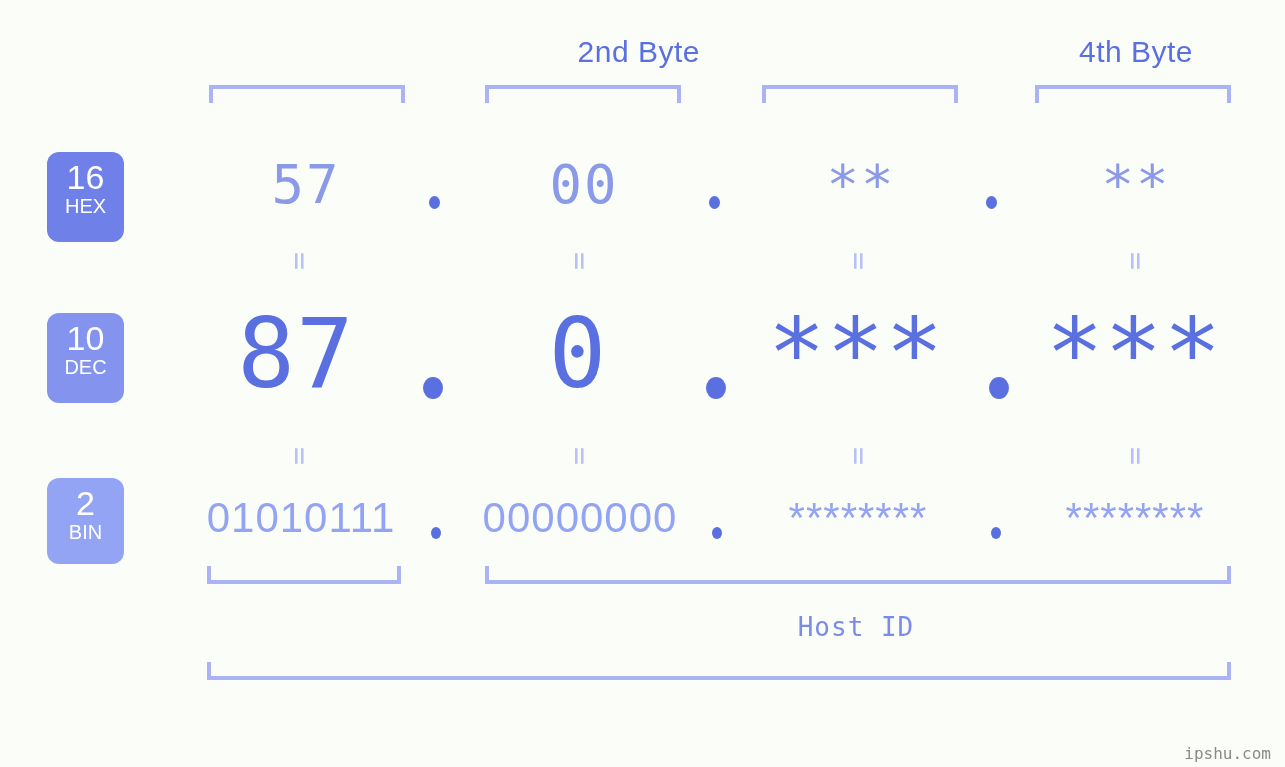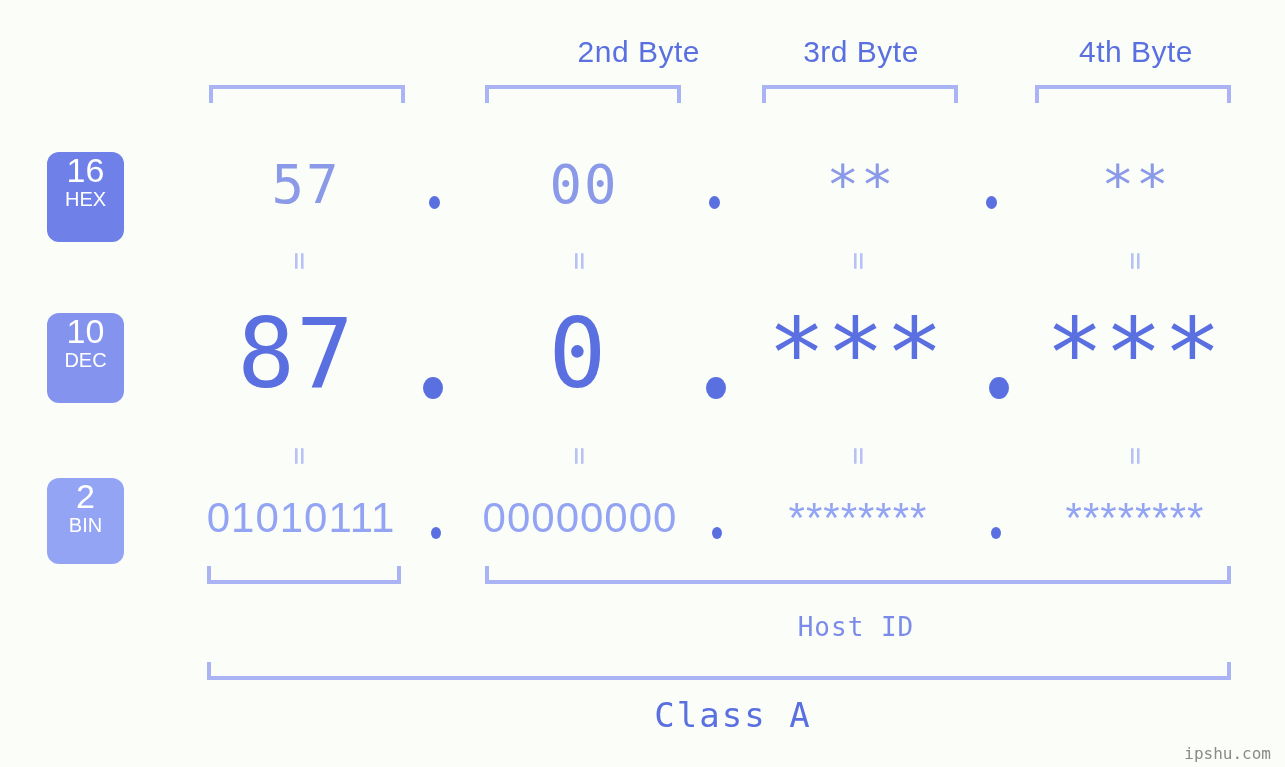--- a/index.html
+++ b/index.html
@@ -54,20 +54,21 @@
 
   
   .badge {
     position: absolute;
     left: 47px;
     width: 77px;
     border-radius: 12px;
     color: #ffffff;
     text-align: center;
     box-sizing: border-box;
+    padding-top: 7px;
   }
   .badge .num {
     display: block;
     font-size: 34px;
     line-height: 36px;
     font-weight: 400;
     font-family: "Liberation Sans", sans-serif;
   }
   .badge .lbl {
     display: block;
@@ -164,21 +165,20 @@
     font-family: "DejaVu Sans Mono", monospace;
     margin-top: 32px;
   }
 </style>
 </head>
 <body>
 
 <div class="stage">
 
   <div class="byte-head" style="left:468px; width:232px;text-align:right;">2nd Byte</div>
-  <div class="byte-head" style="left:745px; width:232px;">3rd Byte</div>
   <div class="byte-head" style="left:1020px; width:232px;">4th Byte</div>
 
   <div class="bracket-down" style="left:209px; top:85px; width:196px;"></div>
   <div class="bracket-down" style="left:485px; top:85px; width:196px;"></div>
   <div class="bracket-down" style="left:762px; top:85px; width:196px;"></div>
   <div class="bracket-down" style="left:1035px; top:85px; width:196px;"></div>
 
   <div class="badge" id="badge-hex">
     <span class="num">16</span>
     <span class="lbl">HEX</span>
@@ -234,17 +234,16 @@
     <div class="dot dot-bin" style="left:712px; top:527px;"></div>
     <div class="dot dot-bin" style="left:991px; top:527px;"></div>
   </div>
 
   <div class="bracket-up" style="left:207px; top:566px; width:194px;"></div>
   <div class="bracket-up" style="left:485px; top:566px; width:746px;"></div>
 
   <div class="section-label" style="left:740px; top:612px; width:232px;">Host ID</div>
 
   <div class="bracket-up" style="left:207px; top:662px; width:1024px;"></div>
-  <div class="class-label" style="left:603px; top:695px; width:260px;">Class A</div>
 
   <div class="watermark">ipshu.com</div>
 
 </div>
 
 </body></html>

